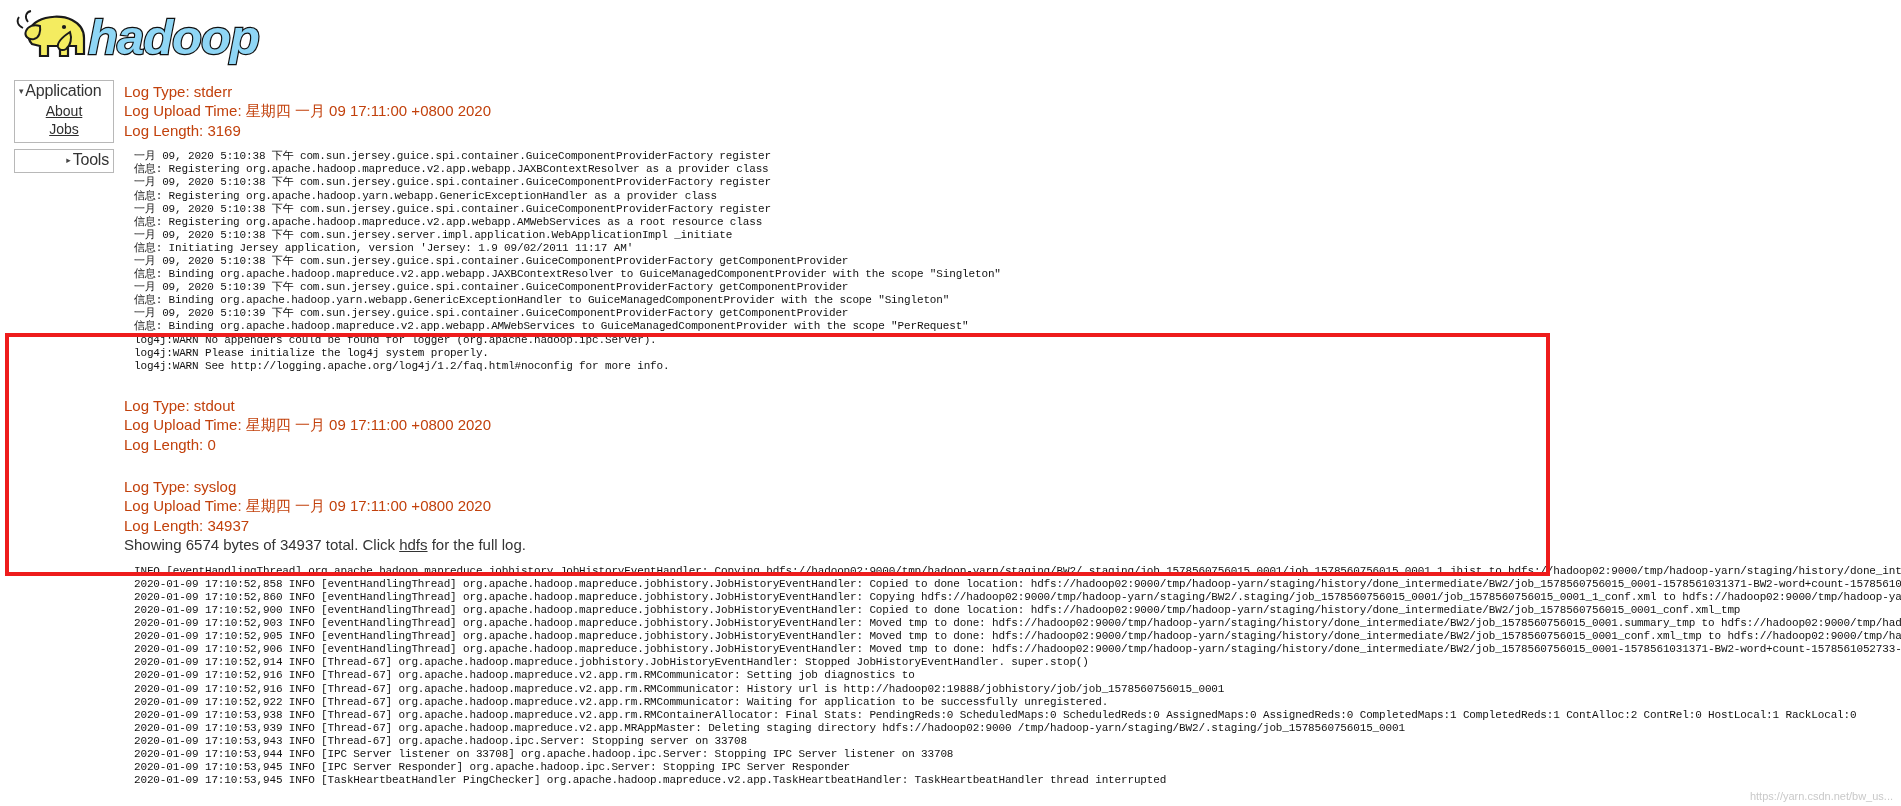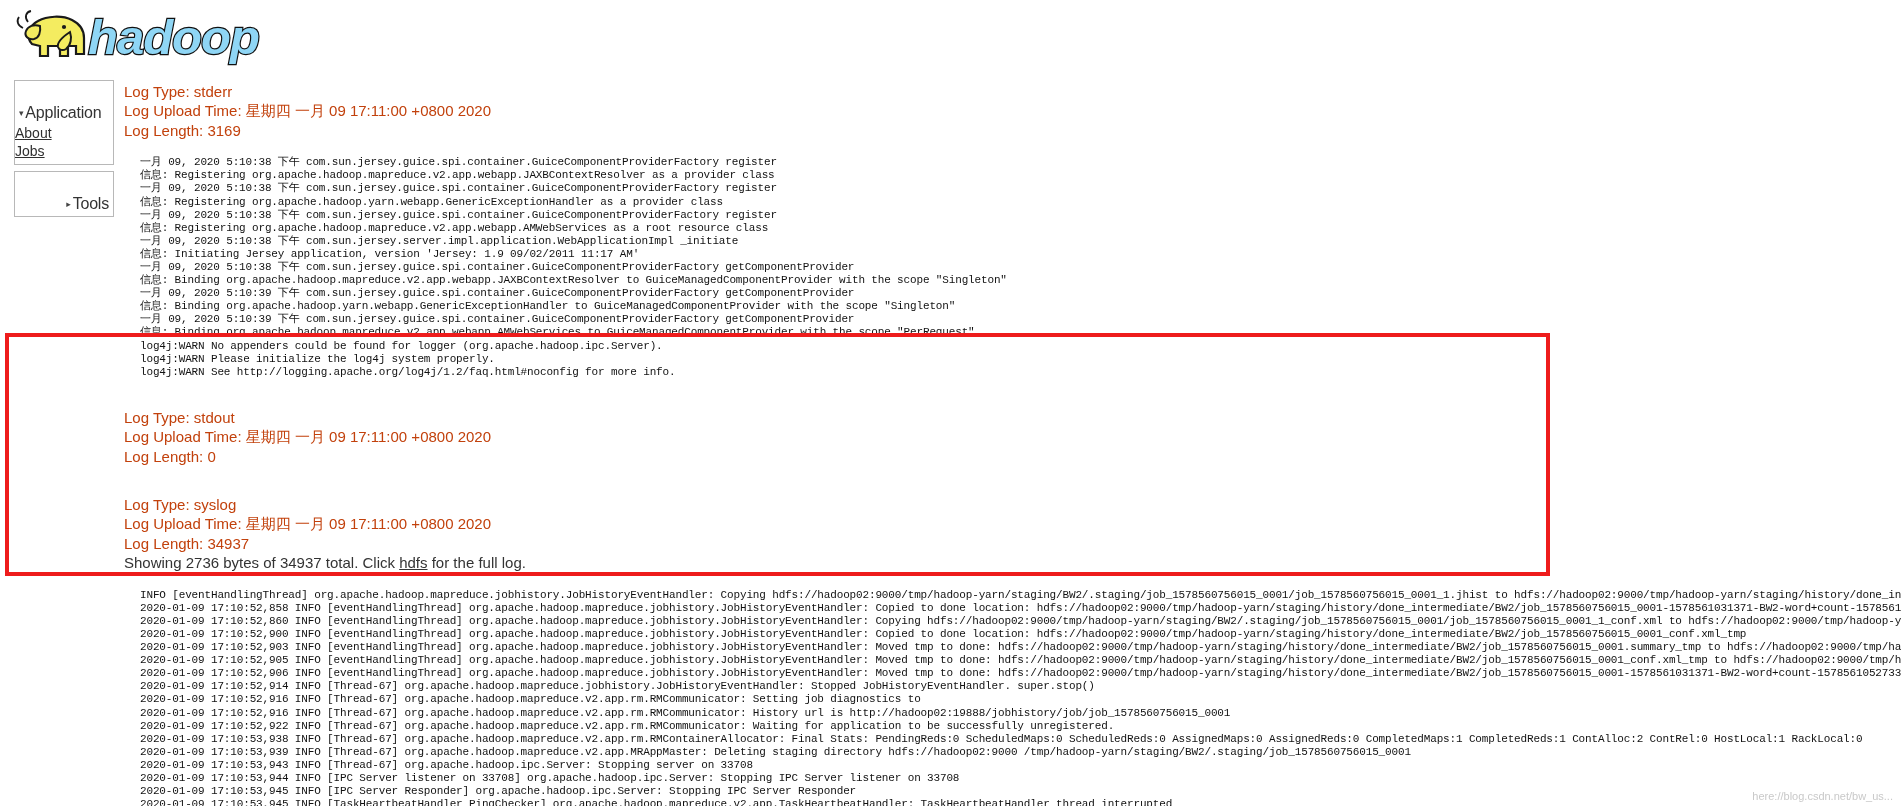--- a/index.html
+++ b/index.html
@@ -31,36 +31,35 @@
     border: 1px solid #b8b8b8;
     background: #ffffff;
     margin-bottom: 6px;
   }
   .nav-head {
     font-size: 16px;
     color: #333;
     padding: 1px 4px 2px 4px;
     white-space: nowrap;
     letter-spacing: -0.2px;
-    margin-top: 22px;
   }
   .nav-head .caret {
     font-size: 9px;
     color: #444;
     display: inline-block;
     margin-right: 2px;
     vertical-align: 2px;
   }
   .nav-list {
     padding: 0 0 4px 0;
     margin: 0;
   }
   .nav-list li {
     list-style: none;
-    text-align: left;
+    text-align: center;
     line-height: 17px;
   }
   .nav-list a {
     color: #2f2f2f;
     font-size: 14px;
     text-decoration: underline;
   }
   .nav-block.collapsed .nav-head { padding-bottom: 3px; text-align: right; }
 
   
@@ -79,21 +78,21 @@
     font-size: 15px;
     color: #333333;
     line-height: 19.4px;
     white-space: nowrap;
   }
   .showing-line a {
     color: #333333;
     text-decoration: underline;
   }
   pre.log-body {
-    margin: 16px;
+    margin: 10px;
     font-family: "Liberation Mono", "DejaVu Sans Mono", monospace;
     font-size: 11px;
     line-height: 13.1px;
     color: #111111;
     white-space: pre;
     letter-spacing: -0.15px;
   }
   .gap { height: 13px; }
 
   
@@ -189,21 +188,21 @@
     <div class="log-meta">Log Length: 0</div>
     <pre class="log-body"></pre>
   </div>
 
   <div class="gap"></div>
 
   <div>
     <div class="log-meta">Log Type: syslog</div>
     <div class="log-meta">Log Upload Time: 星期四 一月 09 17:11:00 +0800 2020</div>
     <div class="log-meta">Log Length: 34937</div>
-    <div class="showing-line"><span>Showing 2736 bytes of 34937 total. Click </span><a href="#">hdfs</a><span> for the full log.</span></div>
+    <div class="showing-line"><span>Showing 6574 bytes of 34937 total. Click </span><a href="#">hdfs</a><span> for the full log.</span></div>
     <pre class="log-body">INFO [eventHandlingThread] org.apache.hadoop.mapreduce.jobhistory.JobHistoryEventHandler: Copying hdfs://hadoop02:9000/tmp/hadoop-yarn/staging/BW2/.staging/job_1578560756015_0001/job_1578560756015_0001_1.jhist to hdfs://hadoop02:9000/tmp/hadoop-yarn/staging/history/done_intermediate/BW2/job_
 2020-01-09 17:10:52,858 INFO [eventHandlingThread] org.apache.hadoop.mapreduce.jobhistory.JobHistoryEventHandler: Copied to done location: hdfs://hadoop02:9000/tmp/hadoop-yarn/staging/history/done_intermediate/BW2/job_1578560756015_0001-1578561031371-BW2-word+count-1578561052733-1-1-SUCCEEDED
 2020-01-09 17:10:52,860 INFO [eventHandlingThread] org.apache.hadoop.mapreduce.jobhistory.JobHistoryEventHandler: Copying hdfs://hadoop02:9000/tmp/hadoop-yarn/staging/BW2/.staging/job_1578560756015_0001/job_1578560756015_0001_1_conf.xml to hdfs://hadoop02:9000/tmp/hadoop-yarn/staging/history
 2020-01-09 17:10:52,900 INFO [eventHandlingThread] org.apache.hadoop.mapreduce.jobhistory.JobHistoryEventHandler: Copied to done location: hdfs://hadoop02:9000/tmp/hadoop-yarn/staging/history/done_intermediate/BW2/job_1578560756015_0001_conf.xml_tmp
 2020-01-09 17:10:52,903 INFO [eventHandlingThread] org.apache.hadoop.mapreduce.jobhistory.JobHistoryEventHandler: Moved tmp to done: hdfs://hadoop02:9000/tmp/hadoop-yarn/staging/history/done_intermediate/BW2/job_1578560756015_0001.summary_tmp to hdfs://hadoop02:9000/tmp/hadoop-yarn/staging/h
 2020-01-09 17:10:52,905 INFO [eventHandlingThread] org.apache.hadoop.mapreduce.jobhistory.JobHistoryEventHandler: Moved tmp to done: hdfs://hadoop02:9000/tmp/hadoop-yarn/staging/history/done_intermediate/BW2/job_1578560756015_0001_conf.xml_tmp to hdfs://hadoop02:9000/tmp/hadoop-yarn/staging/h
 2020-01-09 17:10:52,906 INFO [eventHandlingThread] org.apache.hadoop.mapreduce.jobhistory.JobHistoryEventHandler: Moved tmp to done: hdfs://hadoop02:9000/tmp/hadoop-yarn/staging/history/done_intermediate/BW2/job_1578560756015_0001-1578561031371-BW2-word+count-1578561052733-1-1-SUCCEEDED-defa
 2020-01-09 17:10:52,914 INFO [Thread-67] org.apache.hadoop.mapreduce.jobhistory.JobHistoryEventHandler: Stopped JobHistoryEventHandler. super.stop()
 2020-01-09 17:10:52,916 INFO [Thread-67] org.apache.hadoop.mapreduce.v2.app.rm.RMCommunicator: Setting job diagnostics to 
 2020-01-09 17:10:52,916 INFO [Thread-67] org.apache.hadoop.mapreduce.v2.app.rm.RMCommunicator: History url is http://hadoop02:19888/jobhistory/job/job_1578560756015_0001
@@ -213,13 +212,13 @@
 2020-01-09 17:10:53,943 INFO [Thread-67] org.apache.hadoop.ipc.Server: Stopping server on 33708
 2020-01-09 17:10:53,944 INFO [IPC Server listener on 33708] org.apache.hadoop.ipc.Server: Stopping IPC Server listener on 33708
 2020-01-09 17:10:53,945 INFO [IPC Server Responder] org.apache.hadoop.ipc.Server: Stopping IPC Server Responder
 2020-01-09 17:10:53,945 INFO [TaskHeartbeatHandler PingChecker] org.apache.hadoop.mapreduce.v2.app.TaskHeartbeatHandler: TaskHeartbeatHandler thread interrupted</pre>
   </div>
 
 </div>
 
 <div id="red-box"></div>
 
-<div id="watermark">here://blog.csdn.net/bw_us...</div>
+<div id="watermark">https://yarn.csdn.net/bw_us...</div>
 
 </body></html>

